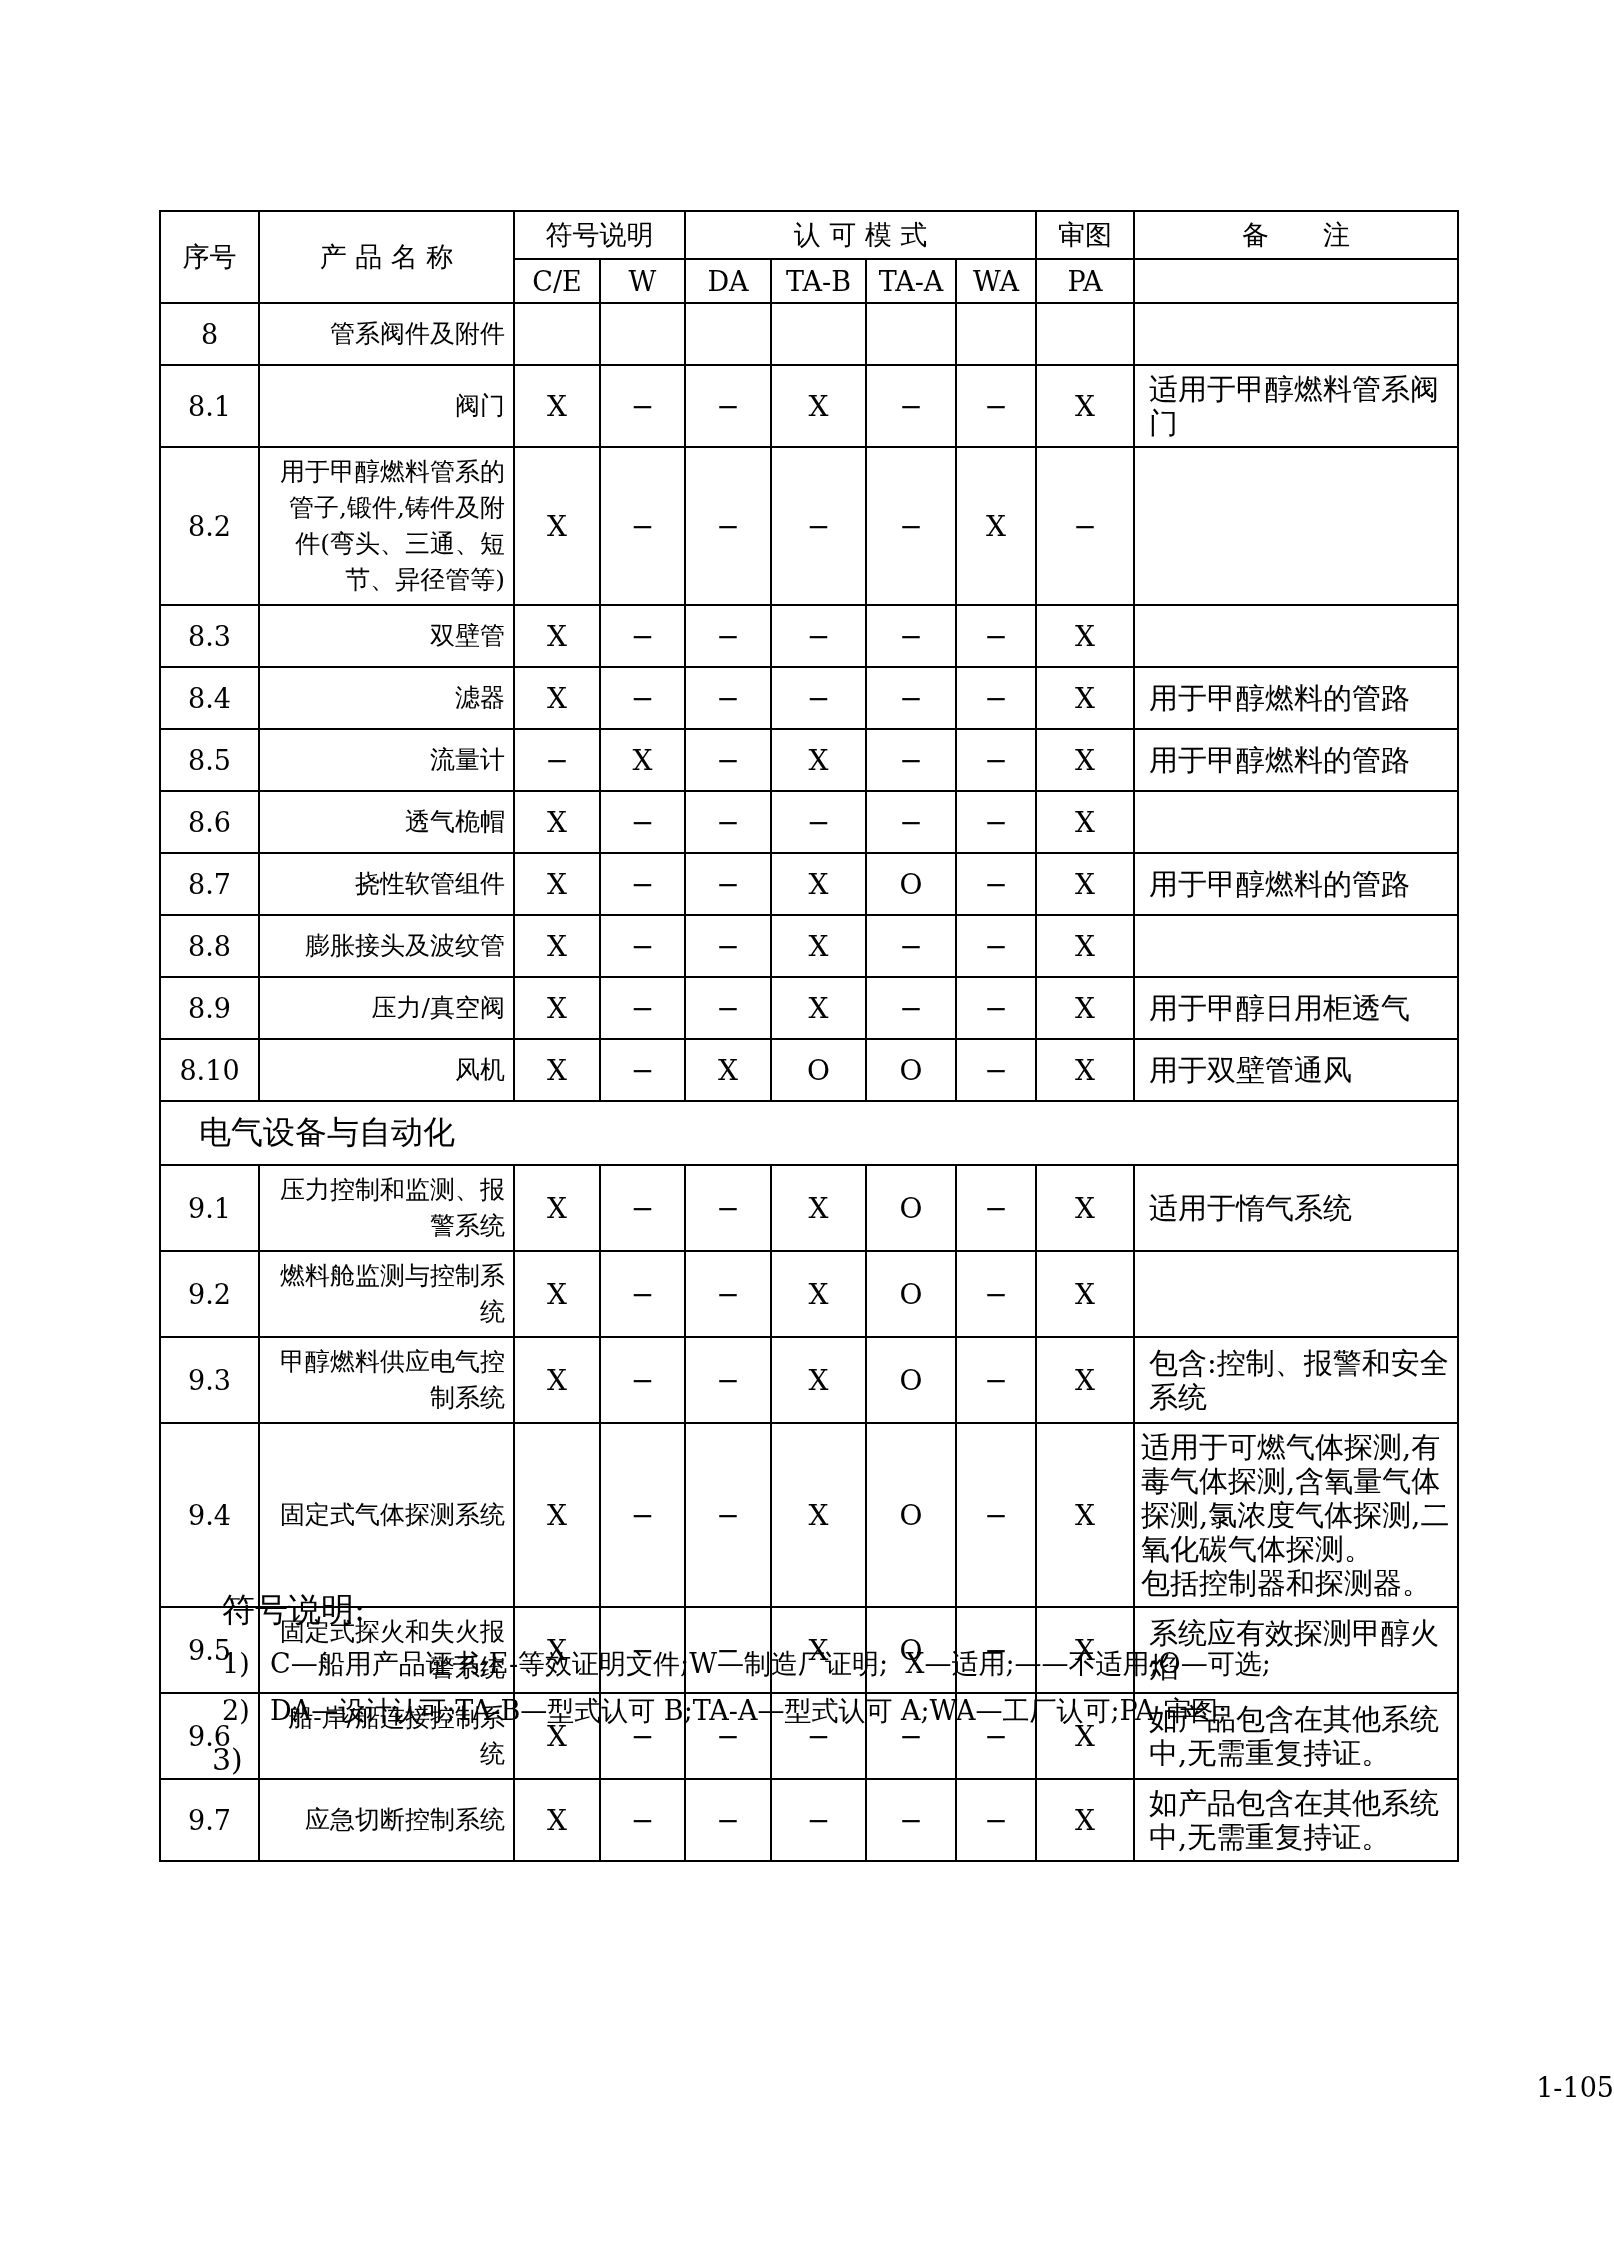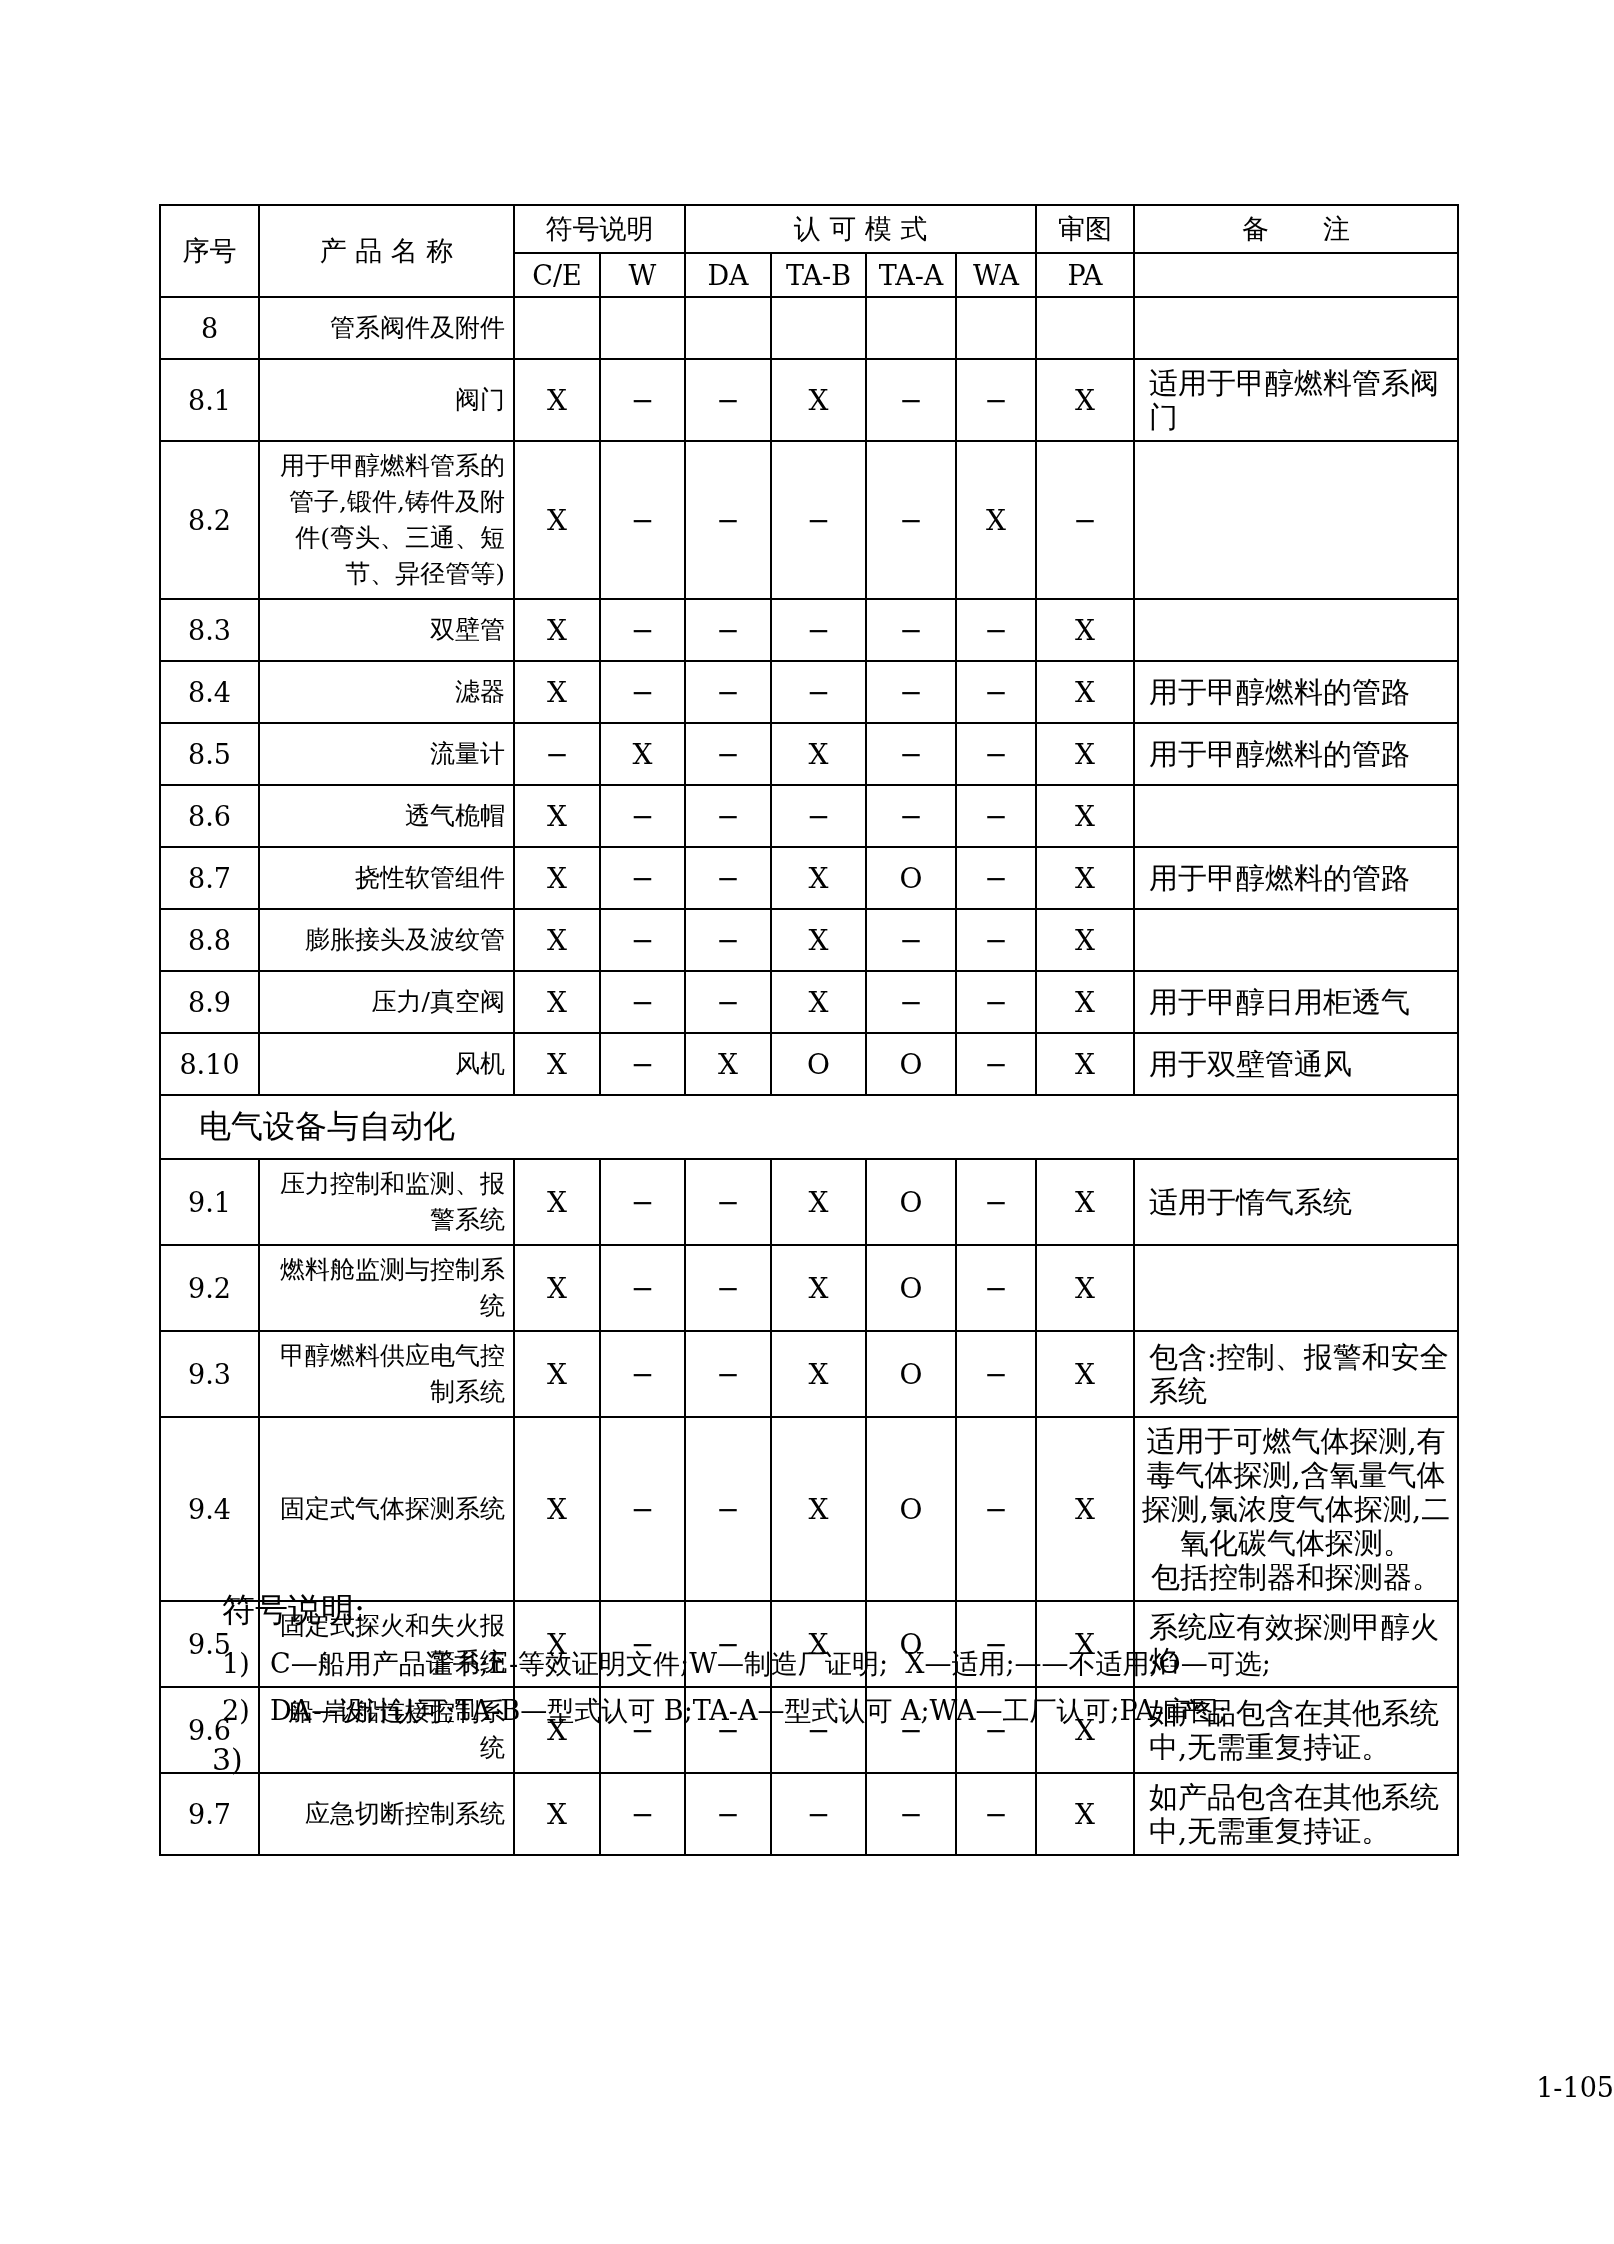--- a/index.html
+++ b/index.html
@@ -6,21 +6,21 @@
   .page{
     position:relative;
     width:1614px;height:2244px;
     margin:0 auto;
     background:#ffffff;
     color:#000;
     font-family:"DejaVu Serif","Liberation Serif",serif;
     overflow:hidden;
   }
   table.doc-table{
-    position:absolute;left:159px;top:204px;
+    position:absolute;left:159px;top:210px;
     width:1298px;
     border-collapse:collapse;
     table-layout:fixed;
     padding-left:16px;
   }
   .doc-table th,.doc-table td{
     border:2px solid #000;
     vertical-align:middle;
     font-weight:normal;
     overflow:hidden;
@@ -29,21 +29,21 @@
     text-align:center;
     font-size:27px;
     padding:2px 2px;
   }
   .doc-table thead tr.hr1 th{height:42px;}
   .doc-table thead tr.hr2 th{height:38px;}
   .c-no{text-align:center;font-size:27px;padding:2px 2px;}
   .c-name{text-align:right;font-size:25px;line-height:36px;padding:6px 8px 6px 12px;}
   .c-mark{text-align:center;font-size:28px;padding:2px 2px;}
   .c-remark{text-align:left;font-size:29px;line-height:34px;padding:6px 8px 6px 14px;white-space:pre-line;}
-  .c-remark.center{text-align:center;padding:6px 6px;}
+  .c-remark.center{padding:6px 6px;}
   tr.row-item td{height:48px;}
   td.section-full{
     text-align:left;font-size:32px;height:50px;
     padding:6px 6px 6px 38px;
   }
   .footnotes{
     position:absolute;left:222px;top:1593px;width:1250px;
   }
   .fn-title{font-size:33px;line-height:34px;margin-bottom:20px;}
   .fn-item{display:flex;font-size:27px;line-height:34px;margin-bottom:13px;}

